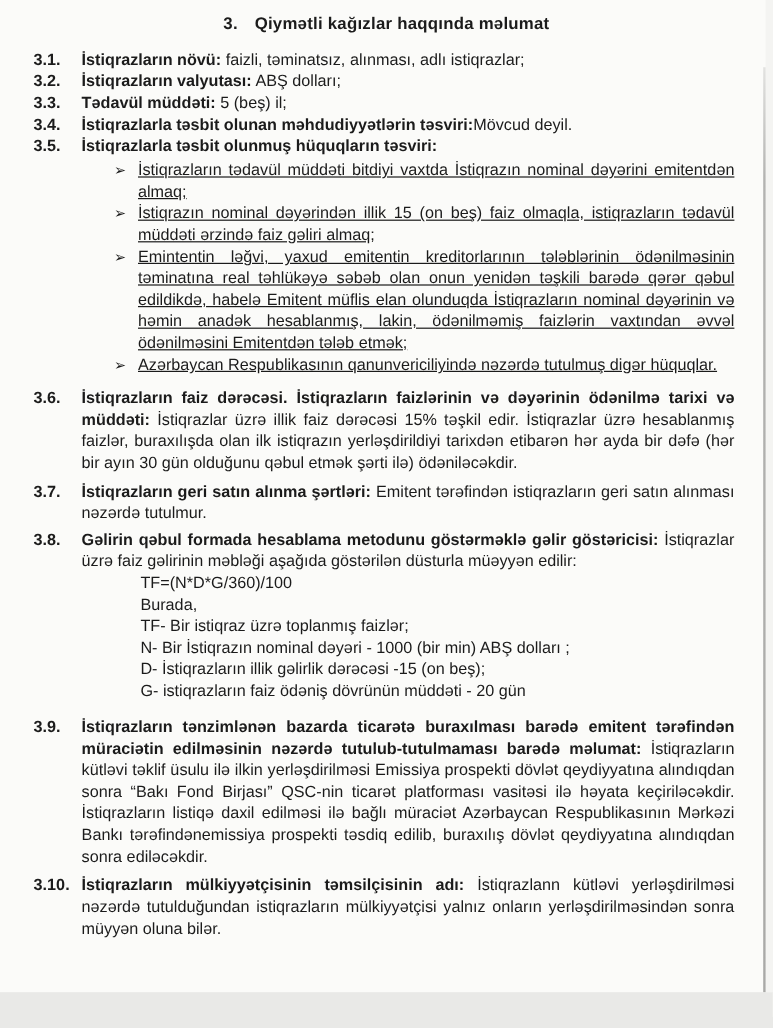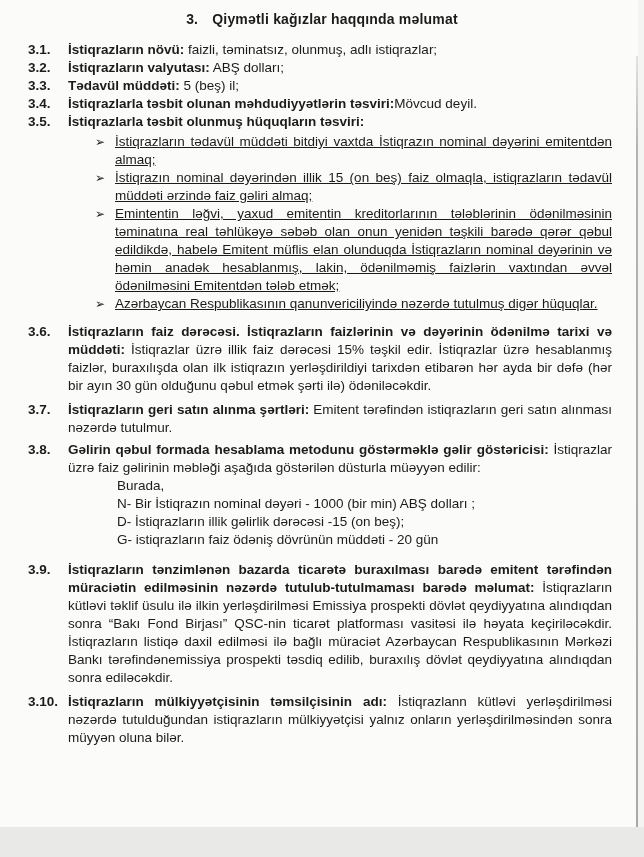--- a/index.html
+++ b/index.html
@@ -70,21 +70,21 @@
   <div class="scan-line"></div>
 
   <div class="title">
     <span class="tnum">3.</span><span>Qiymətli kağızlar haqqında məlumat</span>
   </div>
 
   <div class="sections">
 
     <div class="item">
       <div class="num">3.1.</div>
-      <div class="content"><span class="b">İstiqrazların növü:</span><span> faizli, təminatsız, olunmuş, adlı istiqrazlar;</span></div>
+      <div class="content"><span class="b">İstiqrazların növü:</span><span> faizli, təminatsız, alınması, adlı istiqrazlar;</span></div>
     </div>
 
     <div class="item">
       <div class="num">3.2.</div>
       <div class="content"><span class="b">İstiqrazların valyutası:</span><span> ABŞ dolları;</span></div>
     </div>
 
     <div class="item">
       <div class="num">3.3.</div>
       <div class="content"><span class="b">Tədavül müddəti:</span><span> 5 (beş) il;</span></div>
@@ -128,21 +128,23 @@
     <div class="item mt6">
       <div class="num">3.7.</div>
       <div class="content"><span class="b">İstiqrazların geri satın alınma şərtləri:</span><span> Emitent tərəfindən istiqrazların geri satın alınması nəzərdə tutulmur.</span></div>
     </div>
 
     <div class="item mt4">
       <div class="num">3.8.</div>
       <div class="content">
         <span class="b">Gəlirin qəbul formada hesablama metodunu göstərməklə gəlir göstəricisi:</span><span> İstiqrazlar üzrə faiz gəlirinin məbləği aşağıda göstərilən düsturla müəyyən edilir:</span>
         <div class="formula">
+          <div>TF=(N*D*G/360)/100</div>
           <div>Burada,</div>
+          <div>TF- Bir istiqraz üzrə toplanmış faizlər;</div>
           <div>N- Bir İstiqrazın nominal dəyəri - 1000 (bir min) ABŞ dolları ;</div>
           <div>D- İstiqrazların illik gəlirlik dərəcəsi -15 (on beş);</div>
           <div>G- istiqrazların faiz ödəniş dövrünün müddəti - 20 gün</div>
         </div>
       </div>
     </div>
 
     <div class="item mt12">
       <div class="num">3.9.</div>
       <div class="content"><span class="b">İstiqrazların tənzimlənən bazarda ticarətə buraxılması barədə emitent tərəfindən müraciətin edilməsinin nəzərdə tutulub-tutulmaması barədə məlumat:</span><span> İstiqrazların kütləvi təklif üsulu ilə ilkin yerləşdirilməsi Emissiya prospekti dövlət qeydiyyatına alındıqdan sonra “Bakı Fond Birjası” QSC-nin ticarət platforması vasitəsi ilə həyata keçiriləcəkdir. İstiqrazların listiqə daxil edilməsi ilə bağlı müraciət Azərbaycan Respublikasının Mərkəzi Bankı tərəfindənemissiya prospekti təsdiq edilib, buraxılış dövlət qeydiyyatına alındıqdan sonra ediləcəkdir.</span></div>

